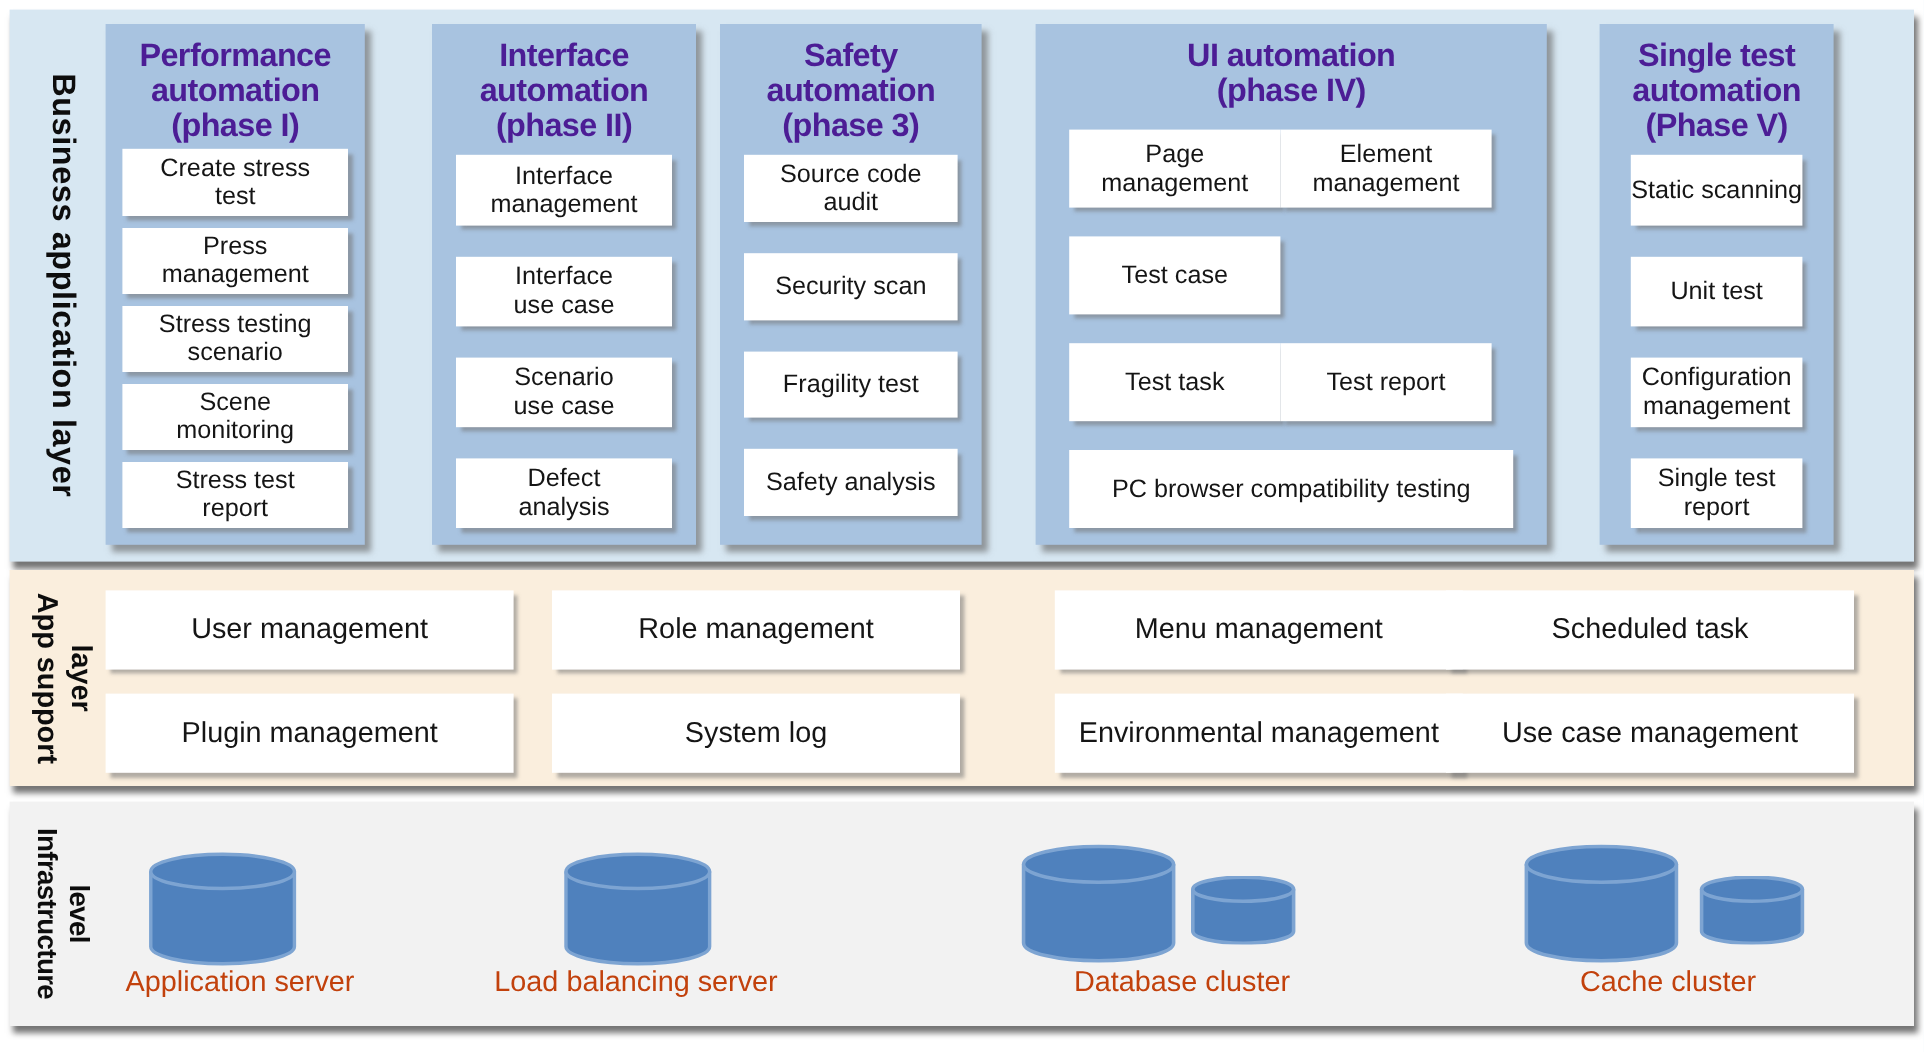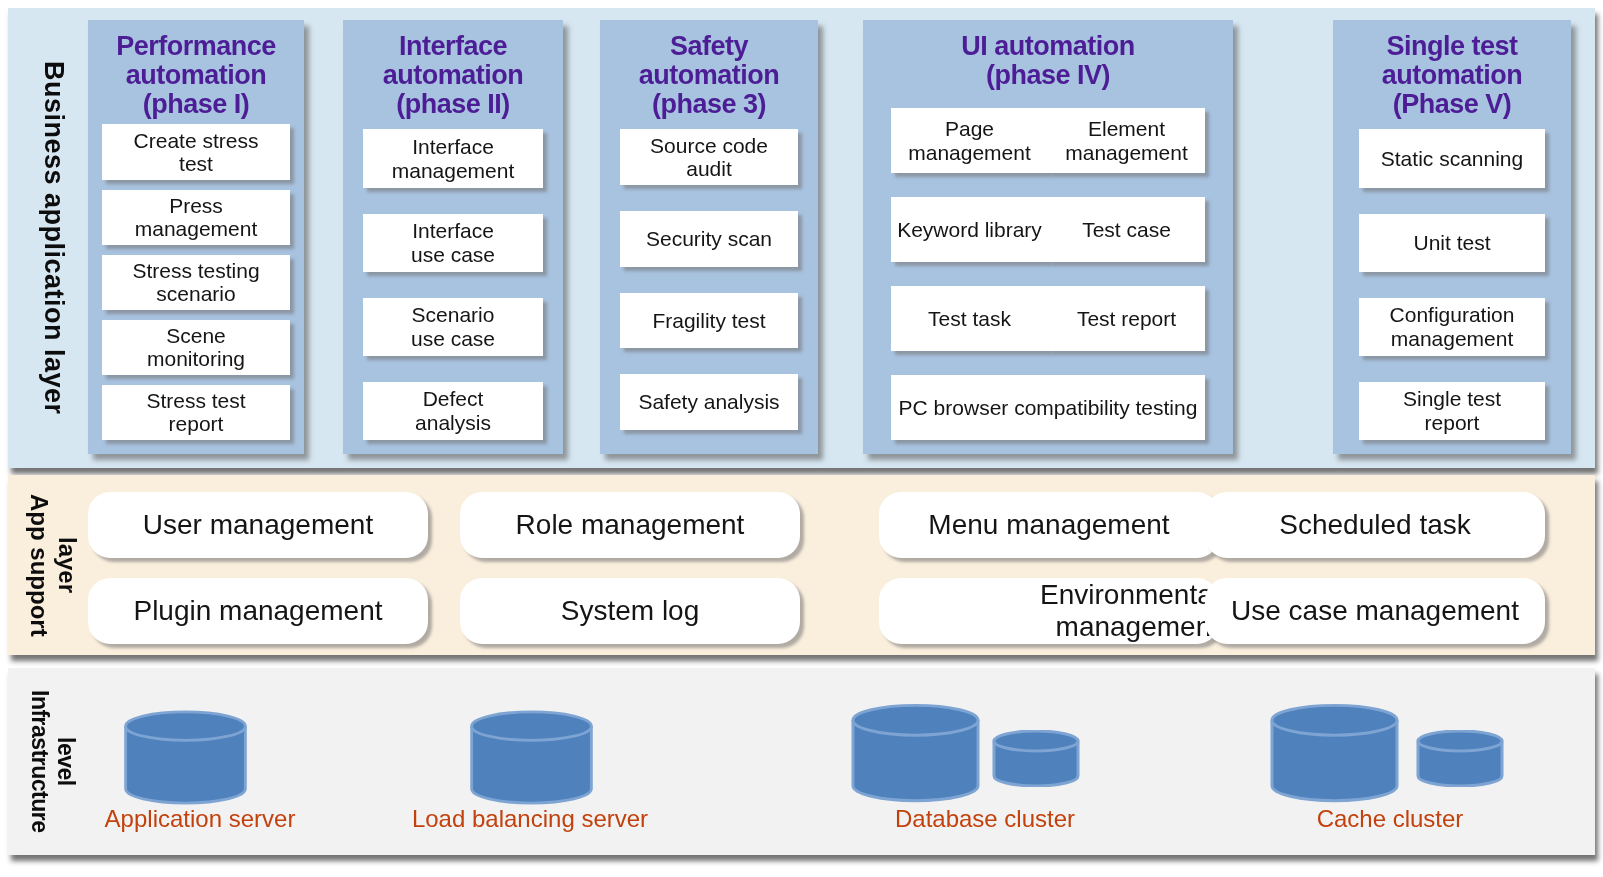--- a/index.html
+++ b/index.html
@@ -22,24 +22,24 @@
   .layer-business .layer-label { font-size:27px; letter-spacing:.5px; }
   .layer-app .layer-label      { font-size:24px; line-height:1.15; }
   .layer-infra .layer-label    { font-size:23px; line-height:1.15; letter-spacing:-.5px; }
 
   .colpanel {
     position:absolute; top:12px; height:434px; box-sizing:border-box;
     background:#a8c3e0; box-shadow:5px 6px 5px rgba(95,95,95,.6);
     display:flex; flex-direction:column;
   }
   .col1 { left:80px;  width:216px; padding:10px 14px 14px; }
-  .col2 { left:335px; width:220px; padding:10px 20px 14px; }
+  .col2 { left:352px; width:220px; padding:10px 20px 14px; }
   .col3 { left:592px; width:218px; padding:10px 20px 24px; }
-  .col4 { left:855px; width:370px; padding:10px 28px 14px; }
-  .col5 { left:1325px; width:238px; padding:10px 26px 14px; }
+  .col4 { left:855px; width:426px; padding:10px 28px 14px; }
+  .col5 { left:1325px; width:195px; padding:10px 26px 14px; }
 
   .col-title {
     flex:none; font-weight:bold; font-size:27px; line-height:1.08;
     letter-spacing:-.5px; text-align:center; white-space:pre-line; color:#4c1d95;
     margin-top:2px;
   }
   .wbox {
     background:#ffffff; box-shadow:4px 4px 3px rgba(115,115,115,.55);
     display:flex; align-items:center; justify-content:center;
     text-align:center; font-size:21px; line-height:1.12; white-space:pre-line;
@@ -52,21 +52,21 @@
   .gapbig > .wbox:nth-child(2) { margin-top:10px; }
   .col4 .row { flex:1; display:flex; margin-top:24px; align-items:stretch; }
   .col4 .row:nth-child(2) { margin-top:18px; }
   .col4 .row .wbox { width:176px; }
   .col4 .row .wbox.wide { width:100%; }
 
   .abox {
     position:absolute; width:340px; height:66px; background:#ffffff;
     box-shadow:4px 4px 3px rgba(115,115,115,.55);
     display:flex; align-items:center; justify-content:center;
-    font-size:28px; color:#151515; text-align:center;border-radius:22px;
+    font-size:24px; color:#151515; text-align:center;
   }
   .arow1 { top:17px; } .arow2 { top:103px;text-align:right; }
   .ac1 { left:80px; } .ac2 { left:452px; } .ac3 { left:871px; } .ac4 { left:1197px; }
 
   .cyl { position:absolute; }
   .ilabel {
     position:absolute; top:137px; width:300px; text-align:center;
     font-size:24px; color:#c2410c; white-space:pre-line;
   }
 </style>
@@ -122,21 +122,20 @@
     <div class="colpanel col4">
       <div class="col-title">UI automation
 (phase IV)</div>
       <div class="row">
         <div class="wbox">Page
 management</div>
         <div class="wbox">Element
 management</div>
       </div>
       <div class="row">
-        <div class="wbox">Keyword library</div>
         <div class="wbox">Test case</div>
       </div>
       <div class="row">
         <div class="wbox">Test task</div>
         <div class="wbox">Test report</div>
       </div>
       <div class="row">
         <div class="wbox wide">PC browser compatibility testing</div>
       </div>
     </div>

